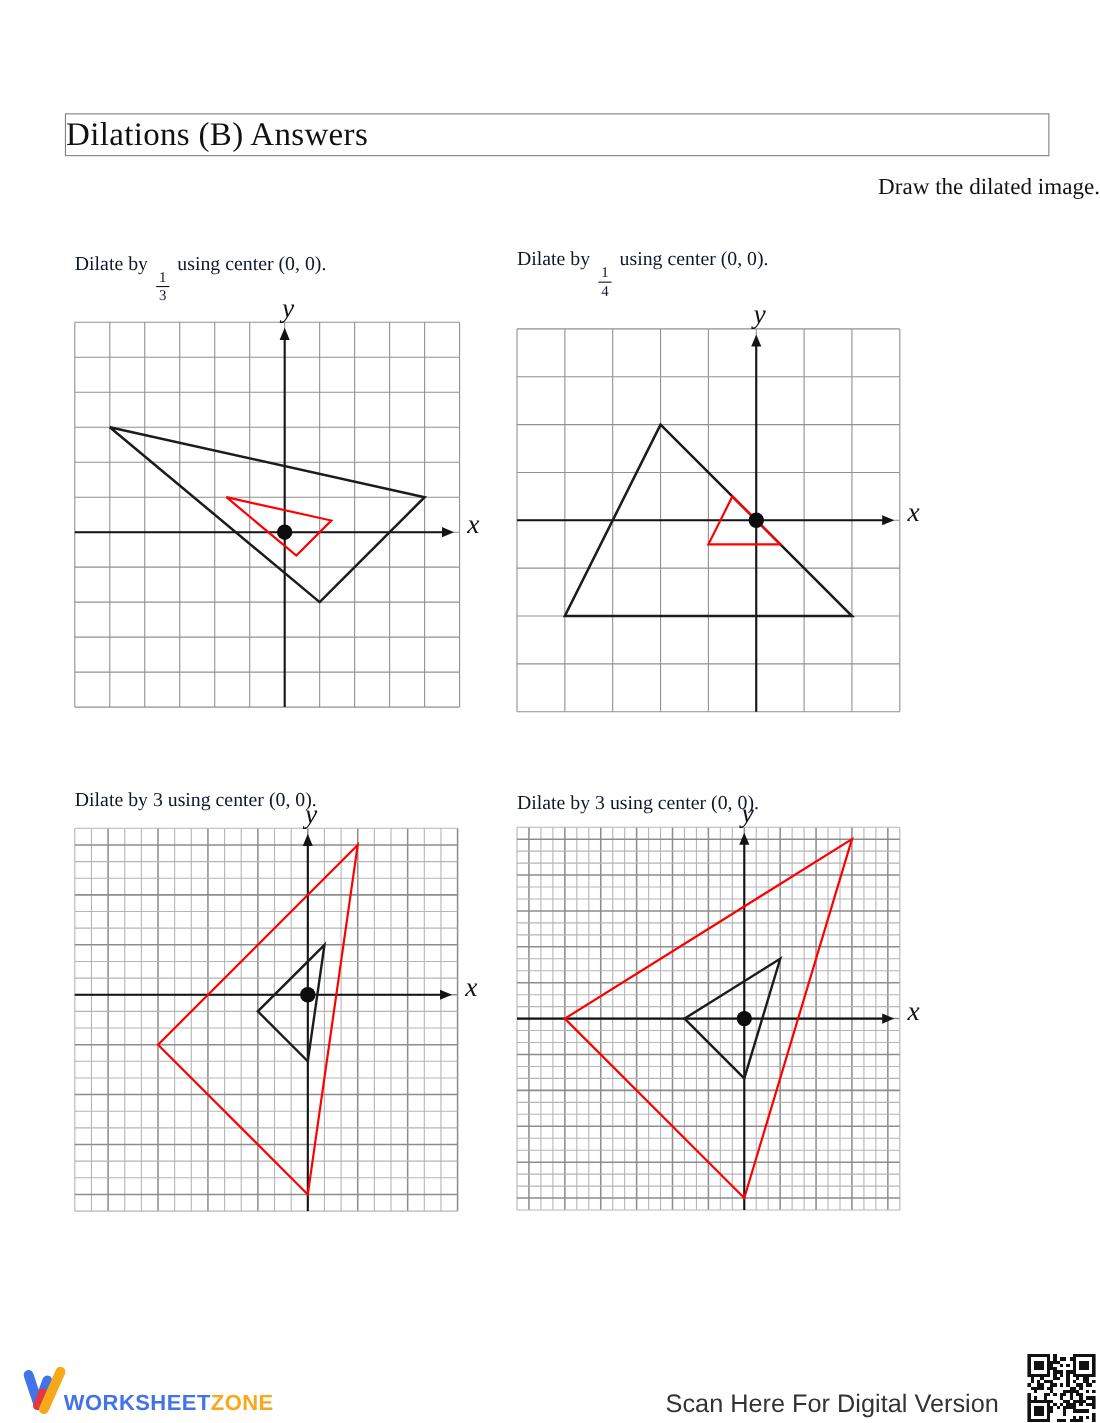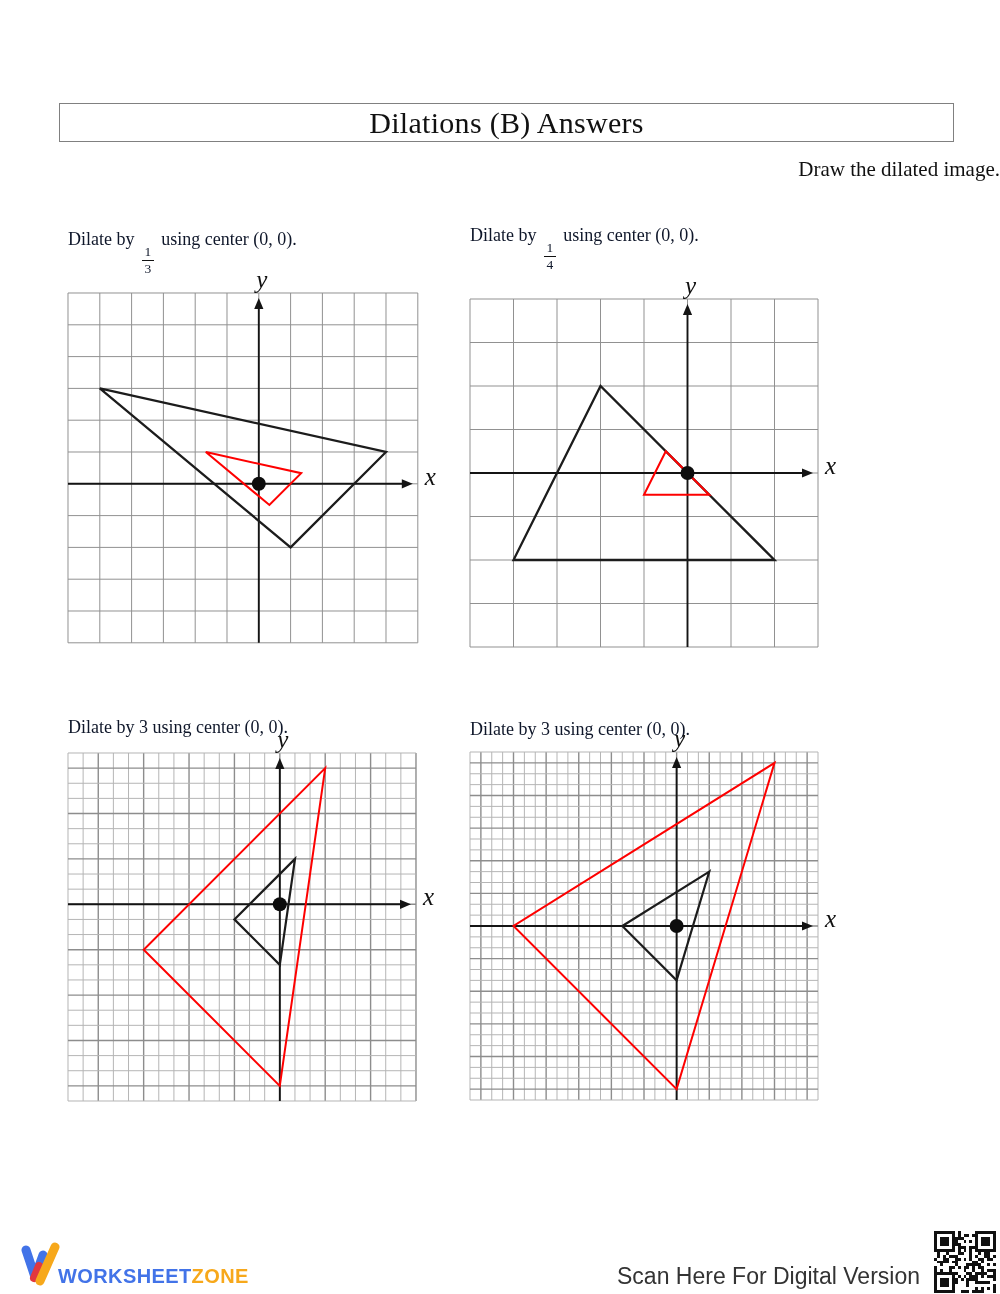--- a/index.html
+++ b/index.html
@@ -1,40 +1,40 @@
 <!DOCTYPE html>
 <html><head>
 <meta charset="utf-8">
 <style>
   html,body{margin:0;padding:0;background:#fff;}
   .page{position:relative;width:1000px;height:1294px;background:#ffffff;
         font-family:"Liberation Serif",serif;overflow:hidden;}
 
   .title-box{position:absolute;left:59px;top:103px;width:893px;height:37px;
-             border:1.5px solid #808080;display:flex;align-items:center;justify-content:center;}
+             border:1.5px solid #808080;display:flex;align-items:center;}
   .title-box span{font-size:30px;color:#111;letter-spacing:0.3px;}
 
   .subtitle{position:absolute;left:0;top:157px;width:1000px;text-align:right;
             font-size:21px;color:#111;}
 
   .problem-label{position:absolute;font-size:18px;color:#0f172a;white-space:nowrap;line-height:22px;}
   .frac{display:inline-flex;flex-direction:column;align-items:center;vertical-align:-11px;
         font-size:13.5px;line-height:1.15;margin:0 3px;}
   .frac .num{border-bottom:1.3px solid #111;padding:0 2.5px;}
   .frac .den{padding:0 2px;}
 
   .figure{position:absolute;}
 
   .logo-mark{position:absolute;left:20px;top:1240px;}
   .logo-text{position:absolute;left:58px;top:1265px;font-family:"Liberation Sans",sans-serif;
              font-weight:bold;font-size:20px;letter-spacing:0.4px;white-space:nowrap;}
   .logo-text .w1{color:#4273E8;}
   .logo-text .w2{color:#F7A81B;}
 
-  .scan-text{position:absolute;right:80px;top:1263px;font-family:"Liberation Sans",sans-serif;
+  .scan-text{position:absolute;right:92px;top:1263px;font-family:"Liberation Sans",sans-serif;
              font-size:23px;color:#333;white-space:nowrap;}
 
   .qr{position:absolute;left:934px;top:1231px;}
 </style>
 </head>
 <body>
 
 <div class="page">
 
   <div class="title-box">

